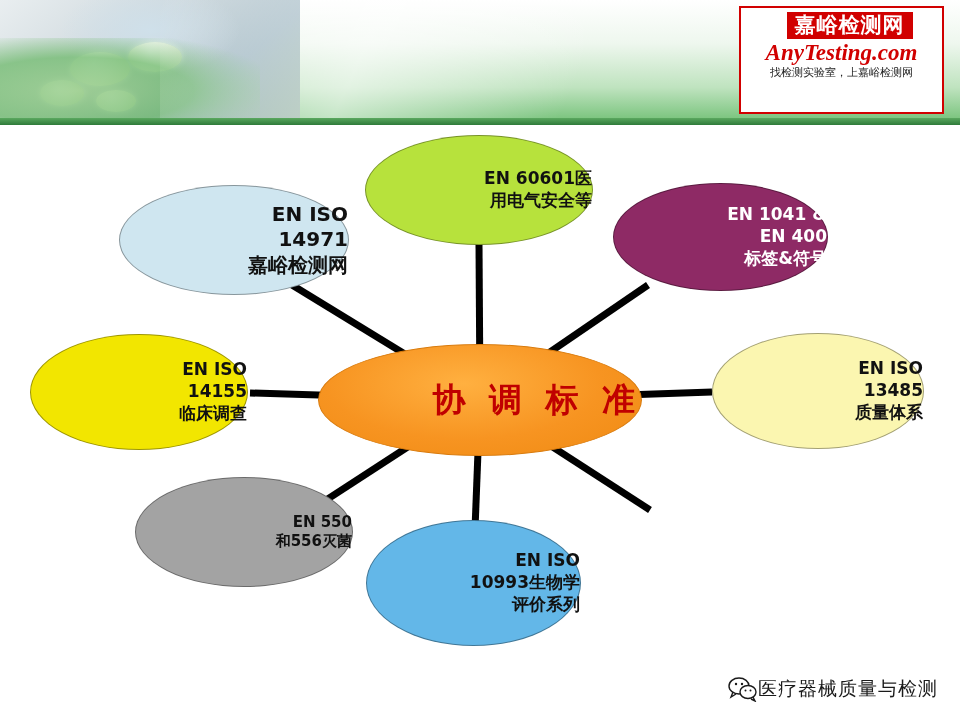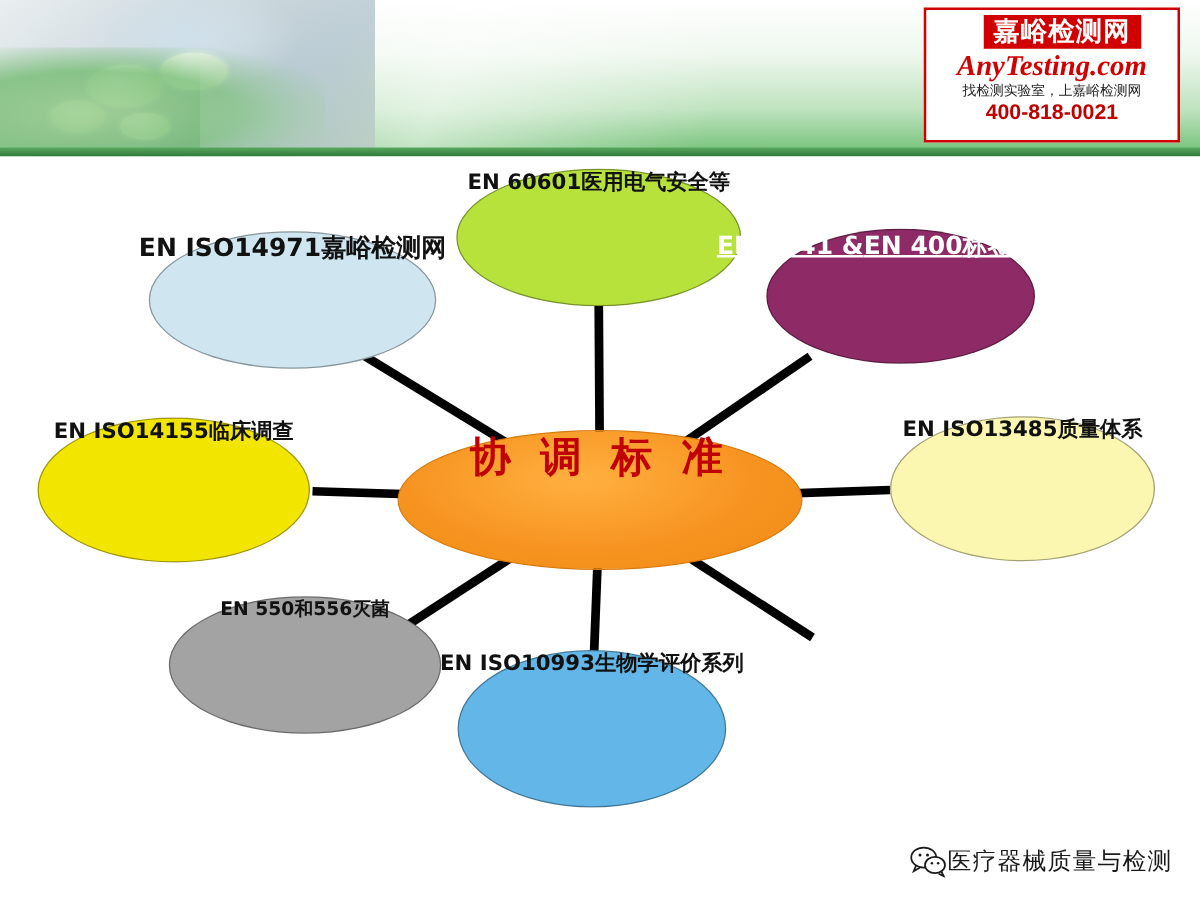--- a/index.html
+++ b/index.html
@@ -131,22 +131,22 @@
     left: 0; top: 0;
     width: 960px;
     height: 595px;
   }
   .node {
     position: absolute;
     box-sizing: border-box;
     border-radius: 50%;
     border: 1px solid rgba(0,0,0,0.35);
     display: flex;
-    flex-direction: row;
-    align-items: flex-start;
+    flex-direction: column;
+    align-items: flex-end;
     justify-content: center;
     text-align: center;
     font-family: "DejaVu Sans", "Liberation Sans", sans-serif;
     line-height: 1.28;
     z-index: 3;
   }
   .node .ln {
     display: block;
     white-space: nowrap;
   }
@@ -180,24 +180,23 @@
     width: 230px; height: 110px;
     background: #cfe6f0;
     font-size: 20px;
     font-weight: bold;
     color: #111;
   }
   #n-tr {
     left: 613px; top: 58px;
     width: 215px; height: 108px;
     background: #8e2a65;
-    font-size: 20px;
+    font-size: 17px;
     font-weight: bold;
     color: #ffffff;
-    text-decoration: underline;
   }
   #n-l {
     left: 30px; top: 209px;
     width: 218px; height: 116px;
     background: #f2e600;
     font-size: 17px;
     font-weight: bold;
     color: #111;
   }
   #n-r {
@@ -268,21 +267,20 @@
     </div>
     <div class="header-green-blob"></div>
     <div class="header-swoosh"></div>
     <div class="header-bottom-line"></div>
   </div>
 
   <div class="logo-box">
     <div class="logo-cn">嘉峪检测网</div>
     <div class="logo-en">AnyTesting.com</div>
     <div class="logo-sub">找检测实验室，上嘉峪检测网</div>
-    <div class="logo-tel">400-818-0021</div>
   </div>
 
   <div class="diagram">
 
     <svg class="connectors" viewBox="0 0 960 595">
 
       <line x1="480" y1="275" x2="479" y2="118" stroke="#000" stroke-width="7"></line>
       <line x1="480" y1="275" x2="292" y2="160" stroke="#000" stroke-width="7"></line>
       <line x1="480" y1="275" x2="648" y2="160" stroke="#000" stroke-width="7"></line>
       <line x1="480" y1="275" x2="250" y2="268" stroke="#000" stroke-width="7"></line>

